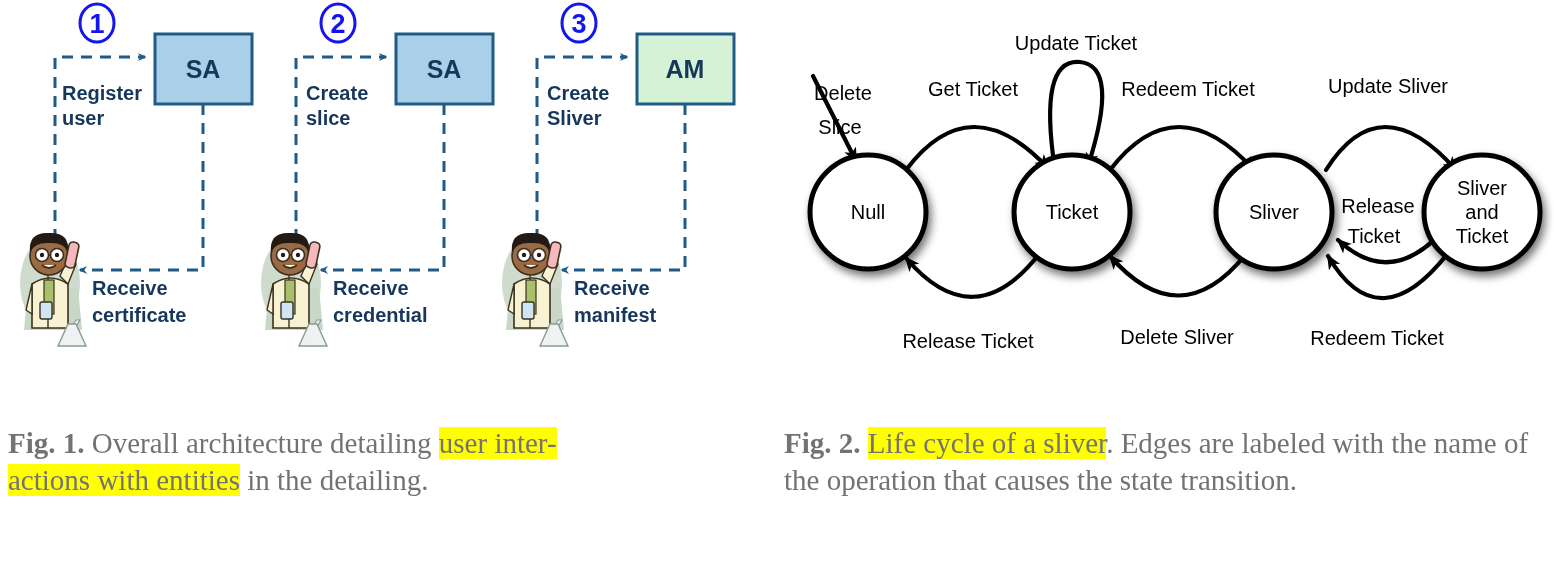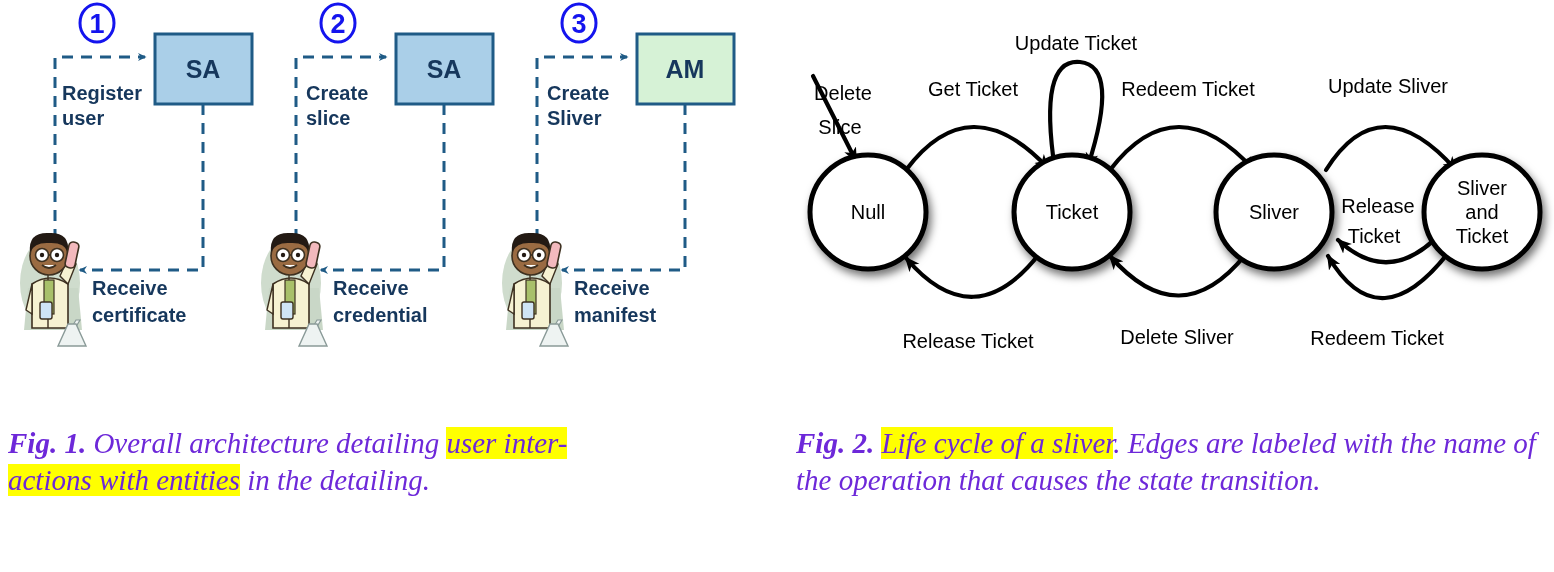--- a/index.html
+++ b/index.html
@@ -24,23 +24,23 @@
 
   
   .statesvg{position:absolute;left:0;top:0;width:774px;height:380px;}
   .node-txt{font-family:"Liberation Sans",sans-serif;font-size:20px;
             fill:#000;text-anchor:middle;}
   .edge-txt{font-family:"Liberation Sans",sans-serif;font-size:20px;
             fill:#000;text-anchor:middle;}
 
   
   .caption{position:absolute;font-family:"Liberation Serif",serif;
-           font-size:29px;line-height:37px;color:#6d28d9;font-style:italic;}
+           font-size:29px;line-height:37px;color:#737373;}
   #cap1{left:8px;top:425px;width:744px;}
-  #cap2{left:16px;top:425px;width:748px;}
+  #cap2{left:4px;top:425px;width:748px;}
   .figlabel{font-weight:bold;}
   .hl{background:#ffff00;}
 </style>
 </head>
 <body>
 
 <div class="panel" id="fig1">
 
   <svg class="flowsvg" viewBox="0 0 780 400">
     <defs>

